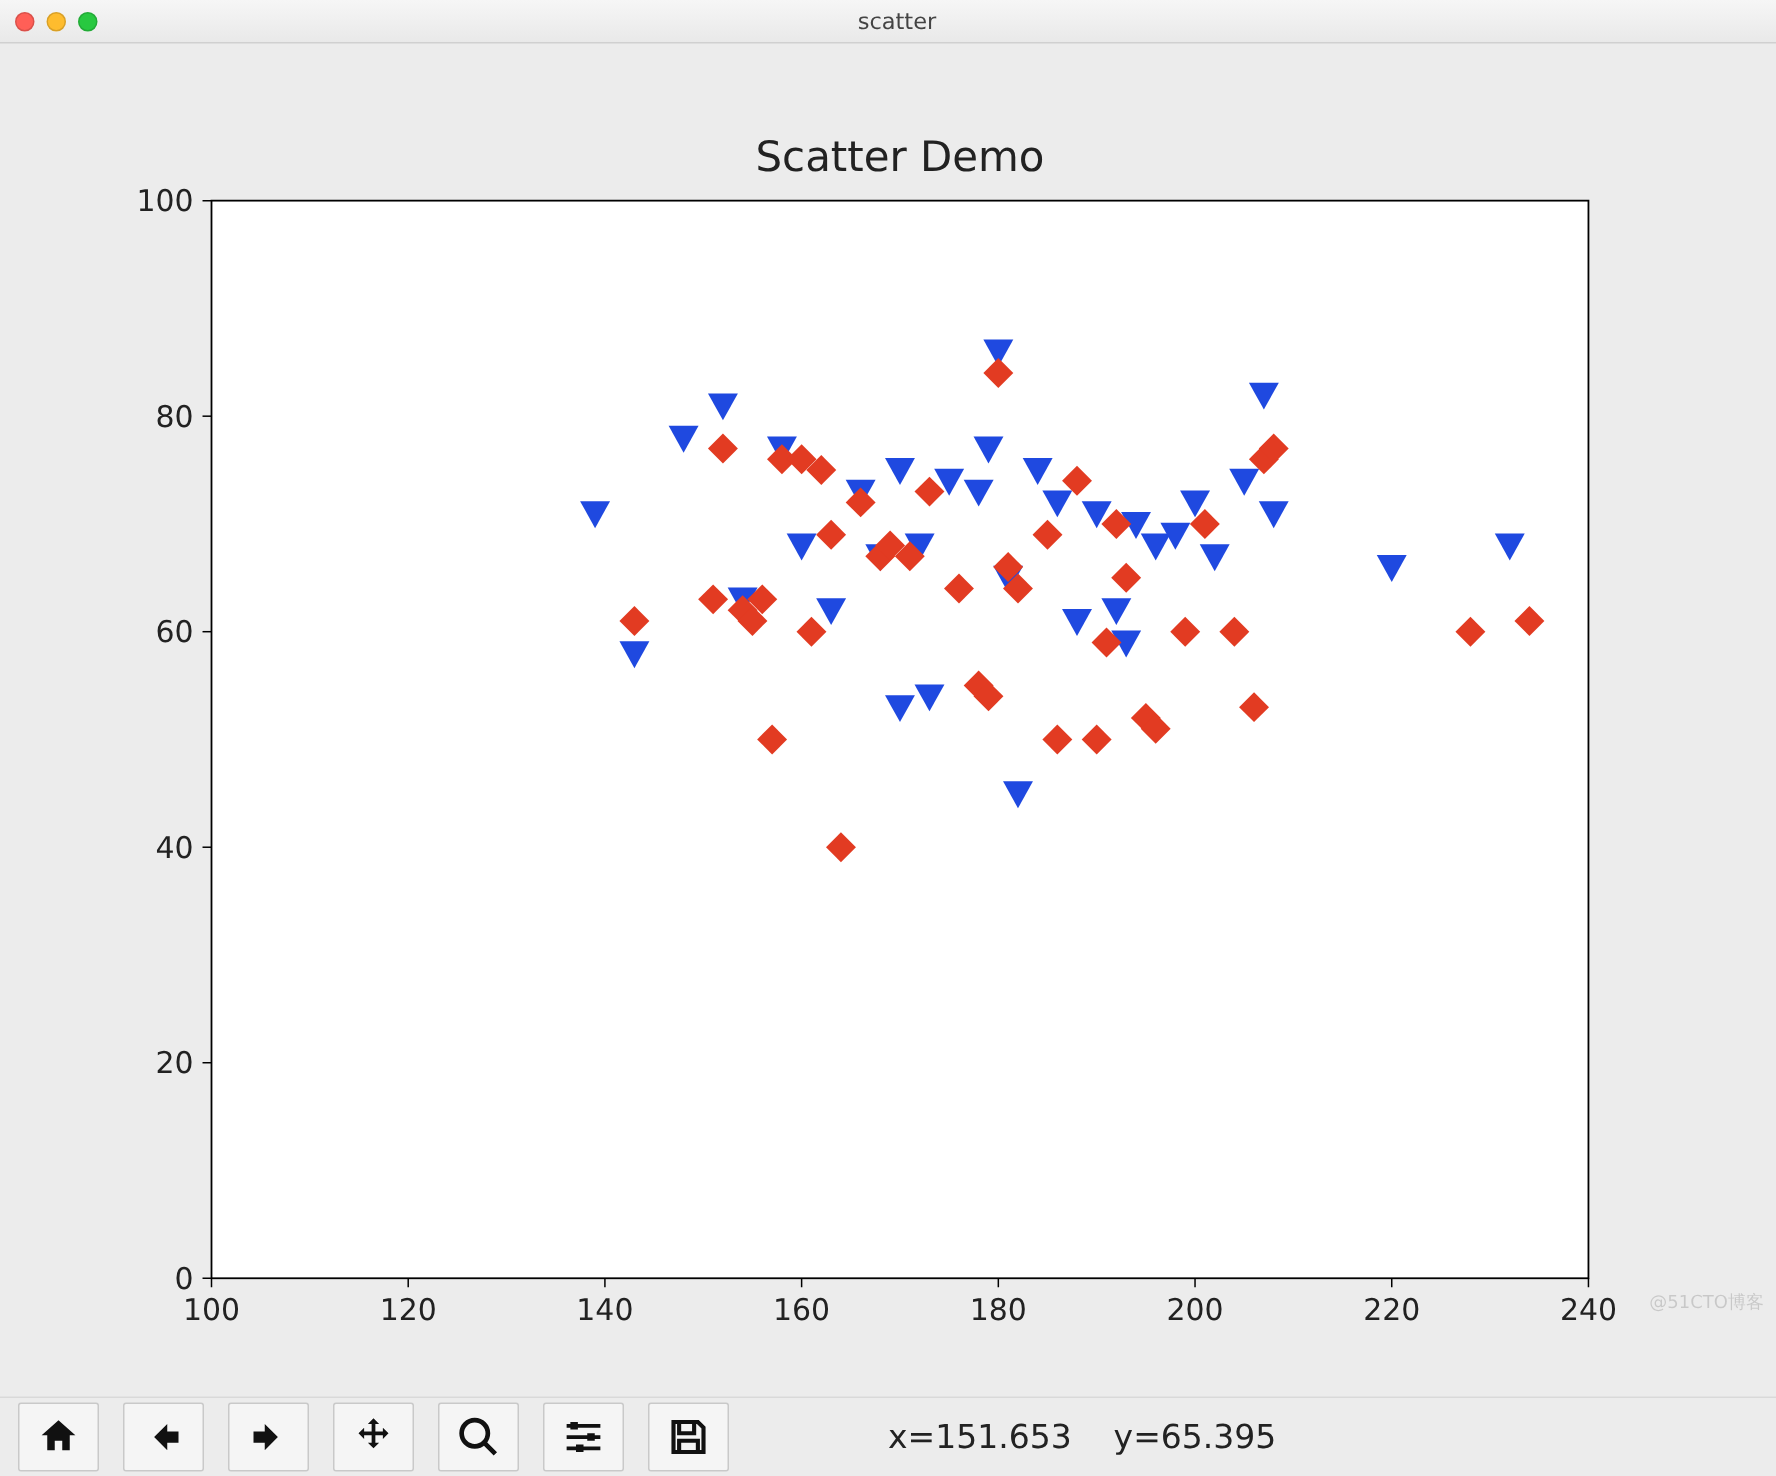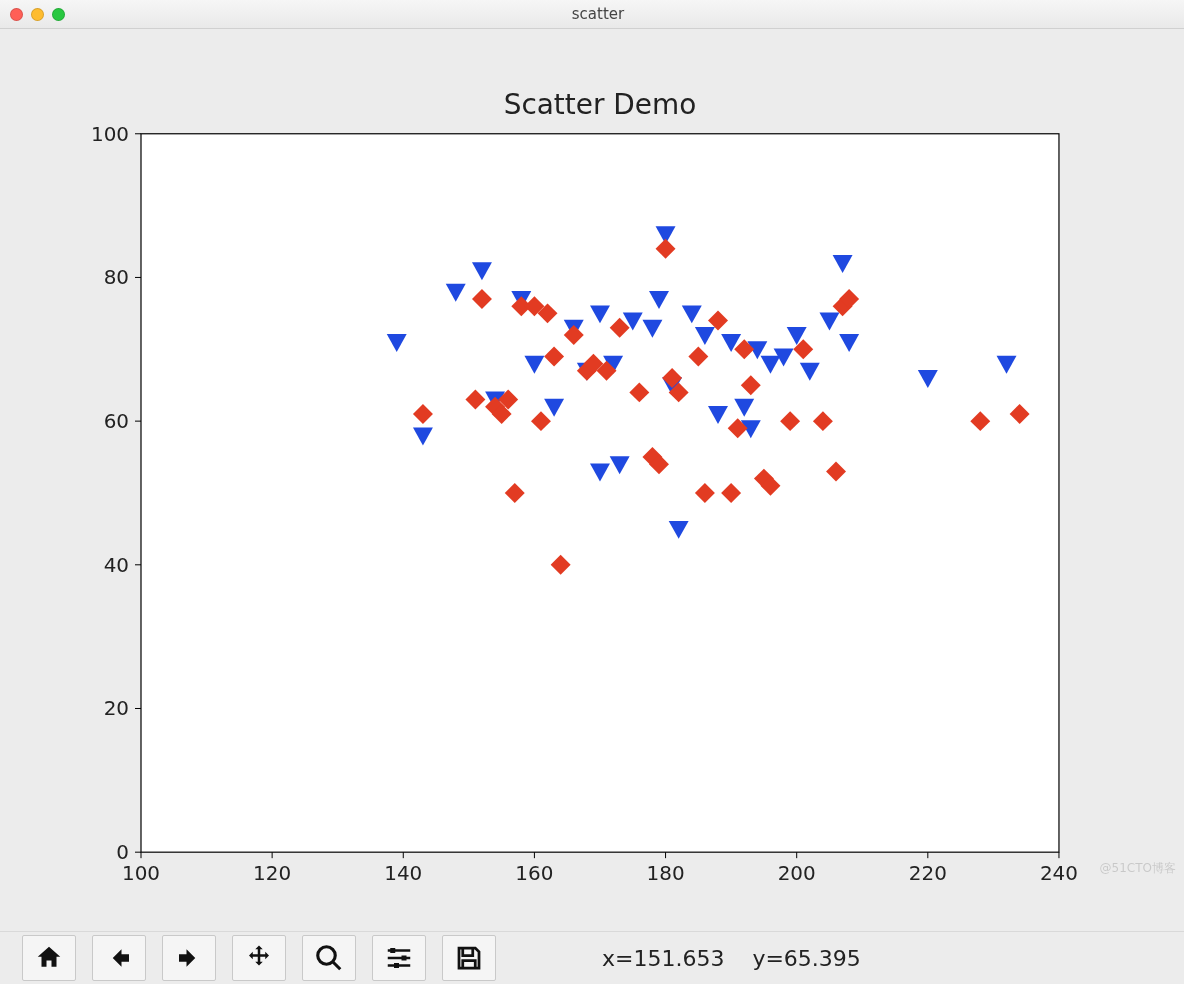--- a/index.html
+++ b/index.html
@@ -56,21 +56,21 @@
     left: 0; top: 0;
     width: 100%; height: 100%;
   }
   .toolbar {
     flex: 0 0 auto;
     height: 52px;
     background: #ececec;
     border-top: 1px solid #d9d9d9;
     display: flex;
     align-items: center;
-    padding: 0 22px;
+    padding: 0 12px;
     gap: 16px;
   }
   .tb-btn {
     width: 52px; height: 44px;
     border: 1px solid #c9c9c9;
     background: #f5f5f5;
     display: flex;
     align-items: center;
     justify-content: center;
     border-radius: 2px;

